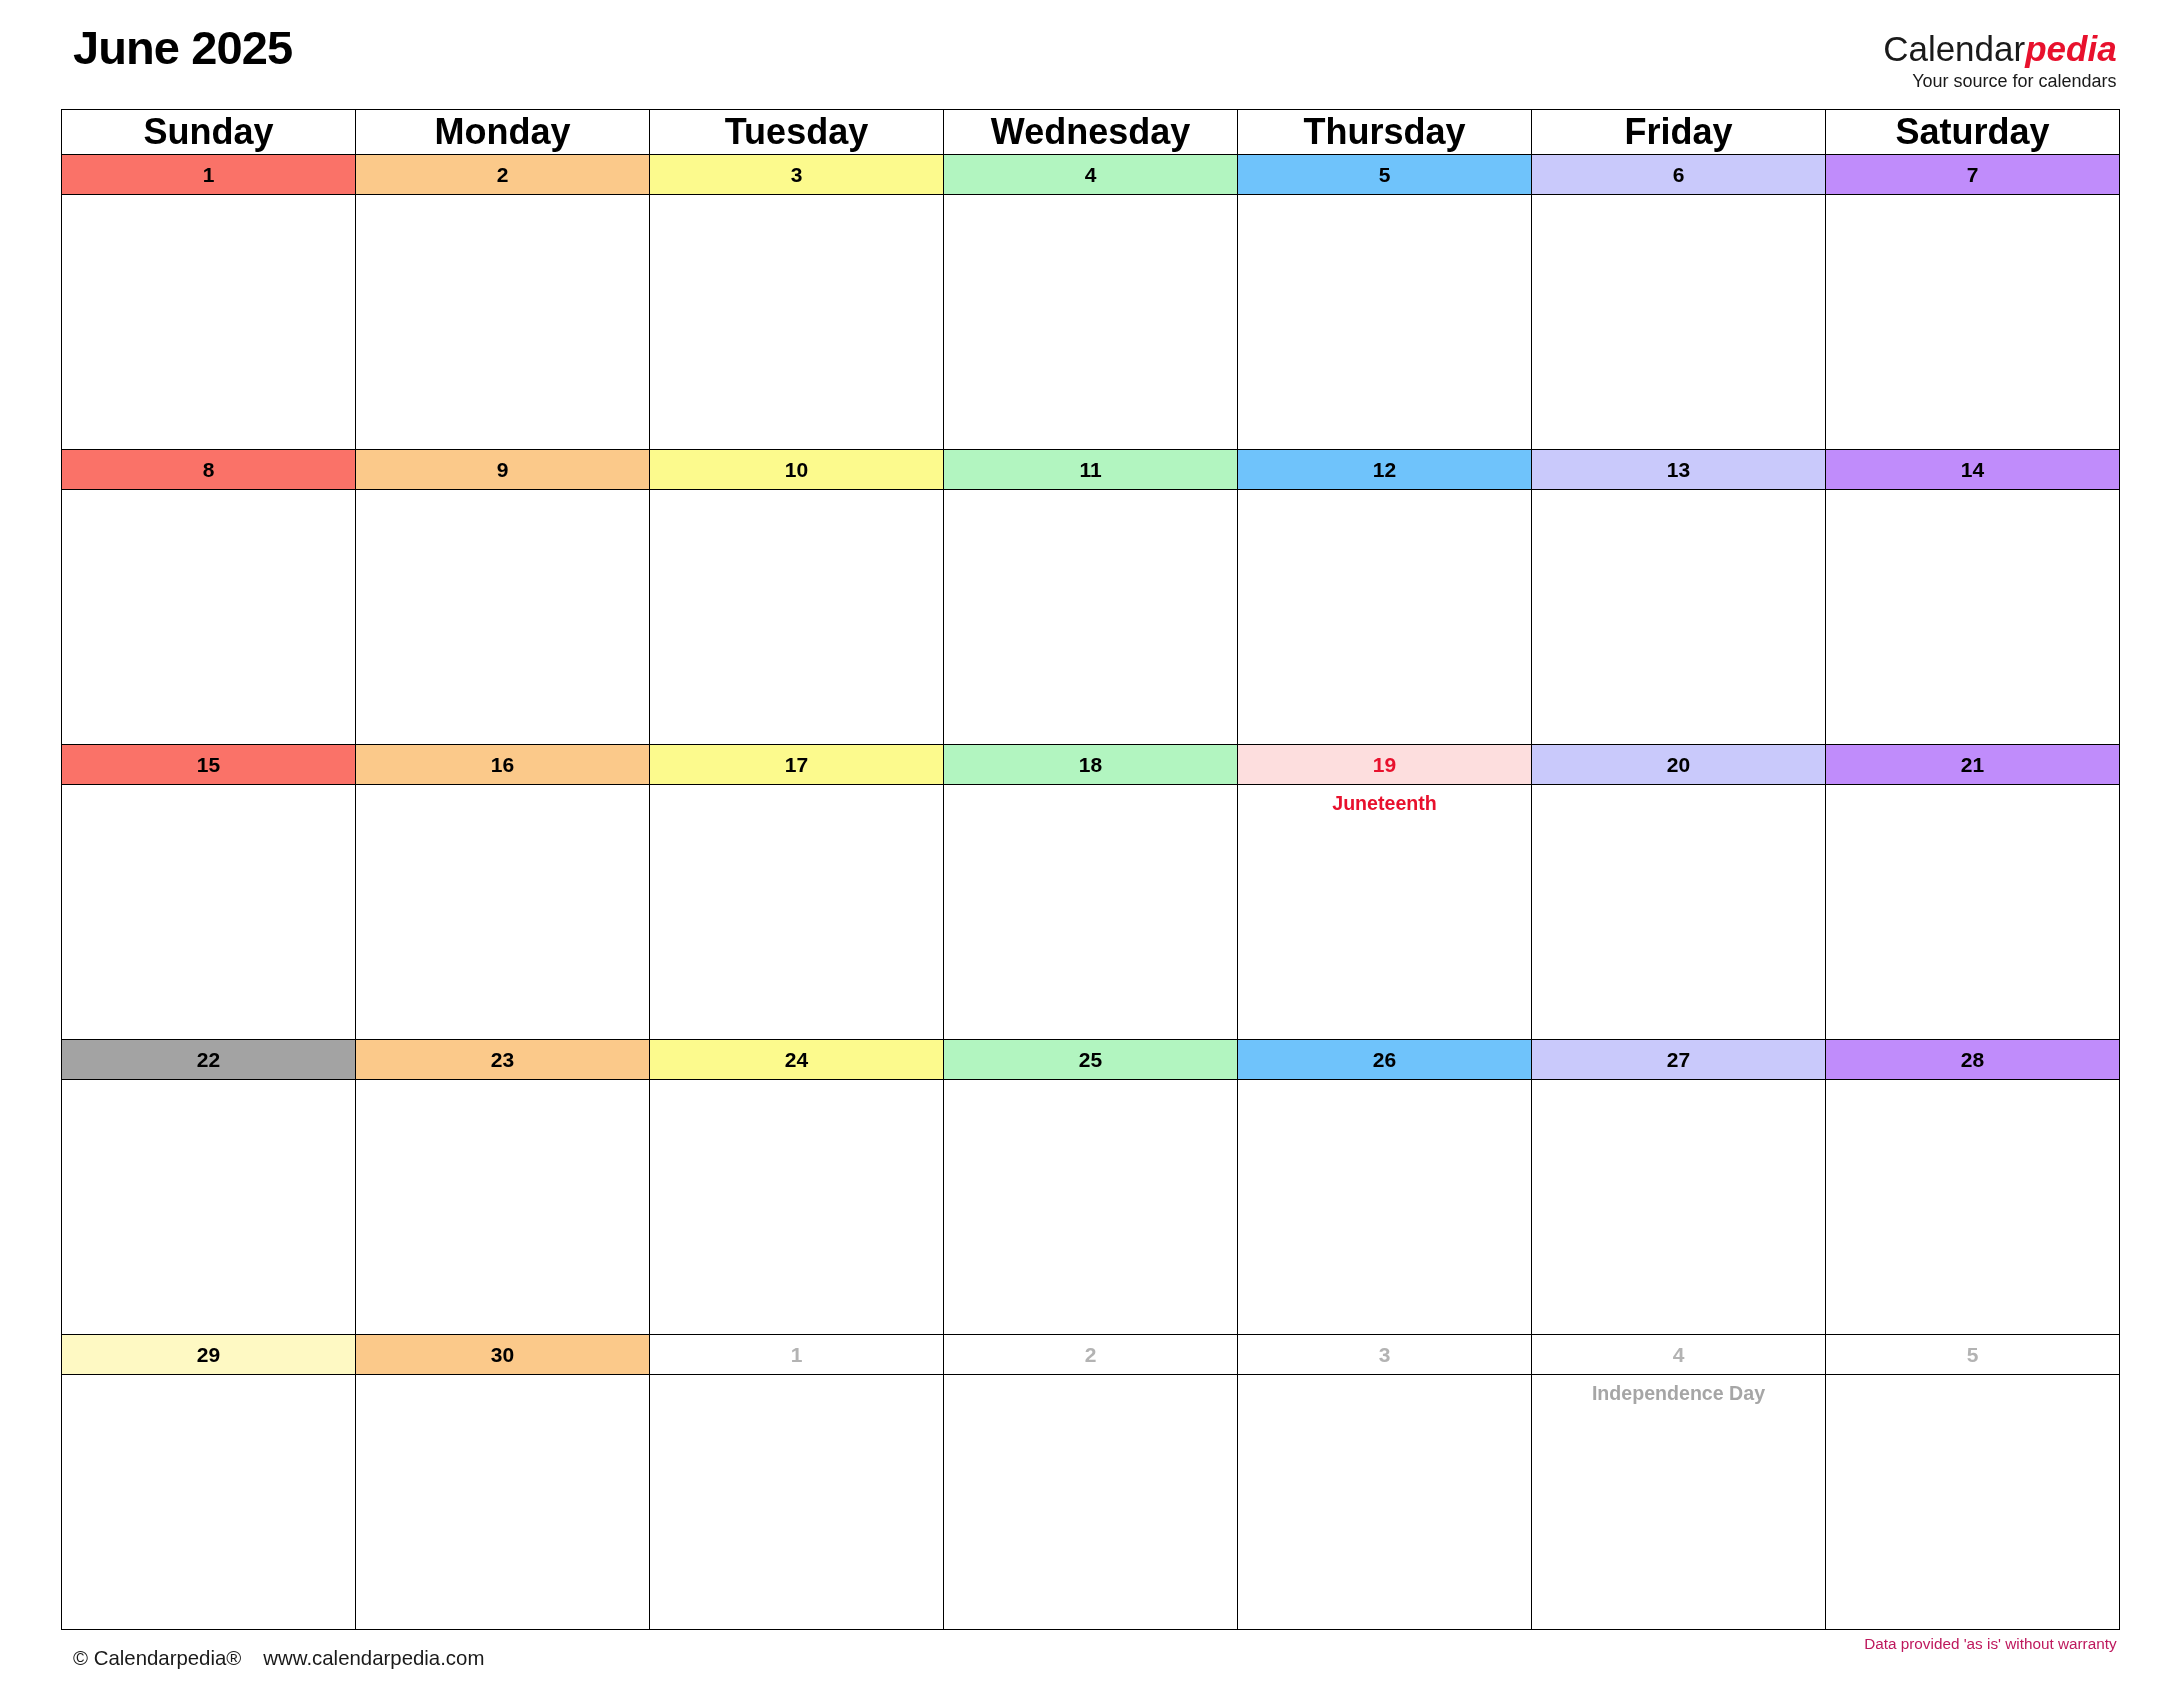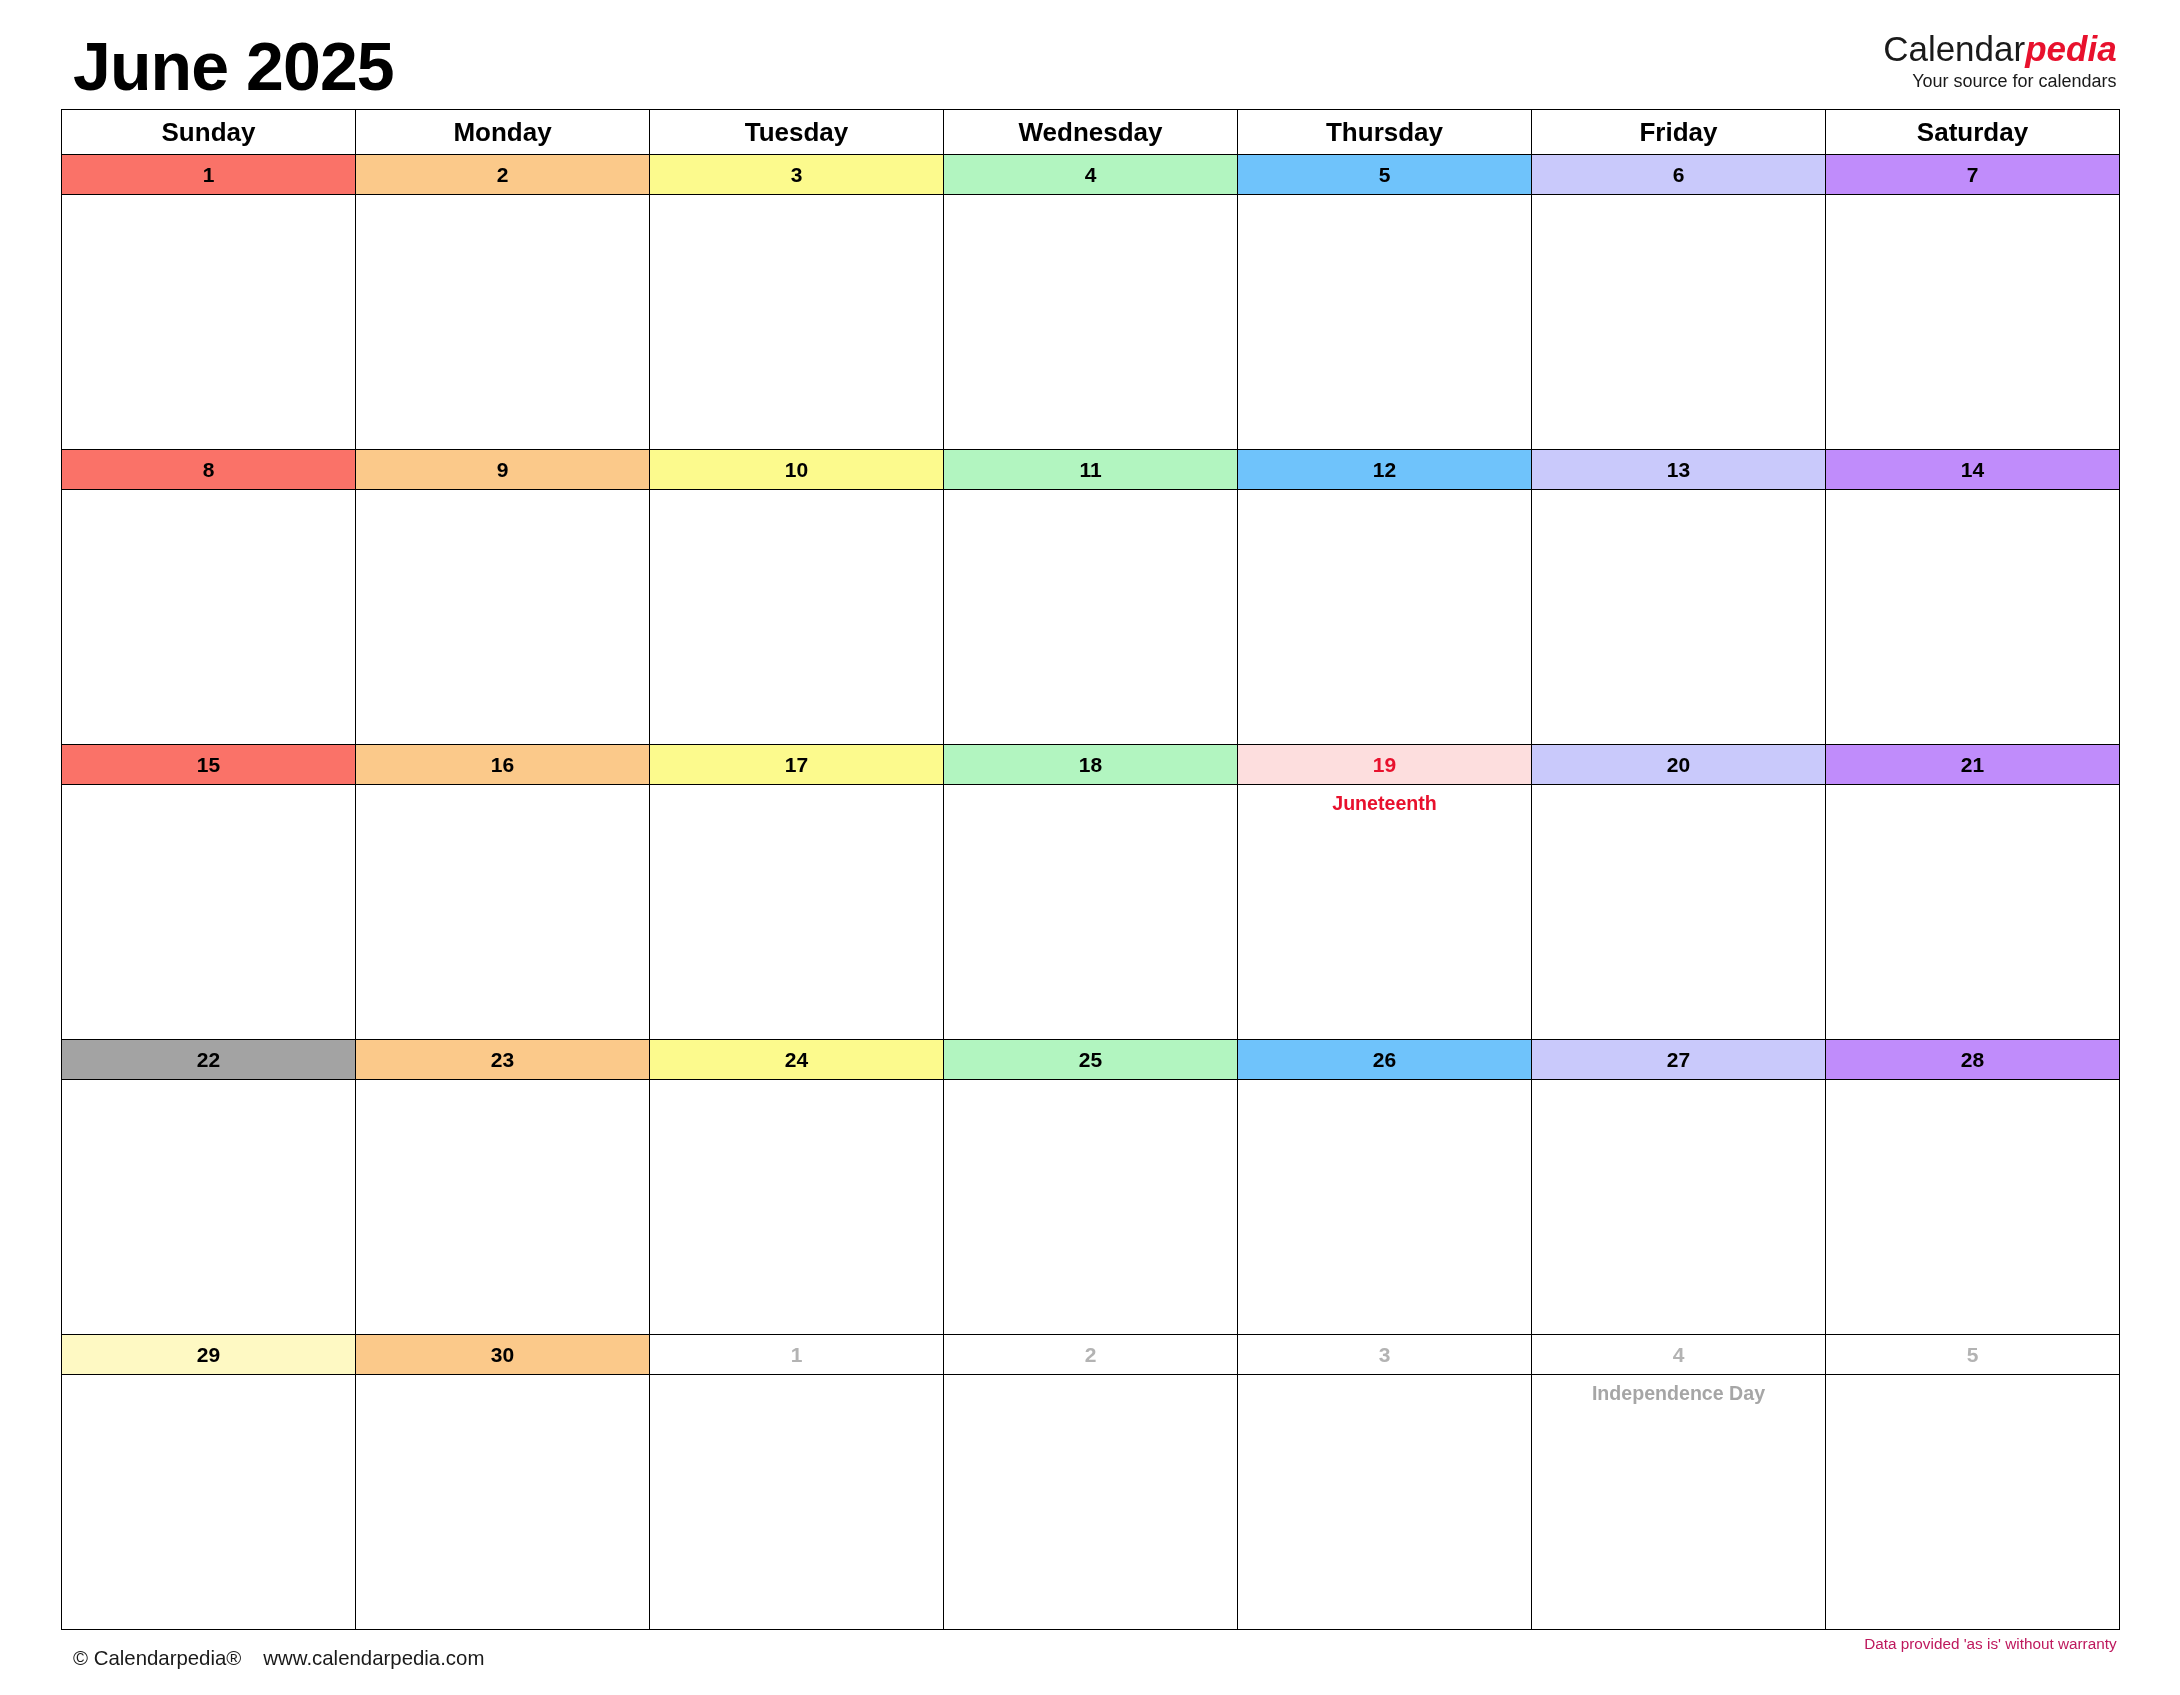--- a/index.html
+++ b/index.html
@@ -25,22 +25,22 @@
   }
 
   
   .header {
     position: relative;
     height: 109px;
   }
   .month-title {
     position: absolute;
     left: 12px;
-    top: 32px;
-    font-size: 68px;
+    top: 24px;
+    font-size: 47px;
     font-weight: bold;
     letter-spacing: -0.9px;
     line-height: 1;
     white-space: nowrap;
   }
   .brand {
     position: absolute;
     right: 3.4px;
     top: 31px;
     text-align: right;
@@ -65,21 +65,21 @@
     border-collapse: collapse;
     table-layout: fixed;
   }
   table.calendar td, table.calendar th {
     border: 0.9px solid #000000;
     padding: 0;
     margin: 0;
   }
   th.dow {
     height: 44px;
-    font-size: 26px;
+    font-size: 36px;
     font-weight: bold;
     text-align: center;
     vertical-align: middle;
   }
   td.daynum {
     height: 39px;
     text-align: center;
     vertical-align: middle;
     font-size: 21px;
     font-weight: bold;

